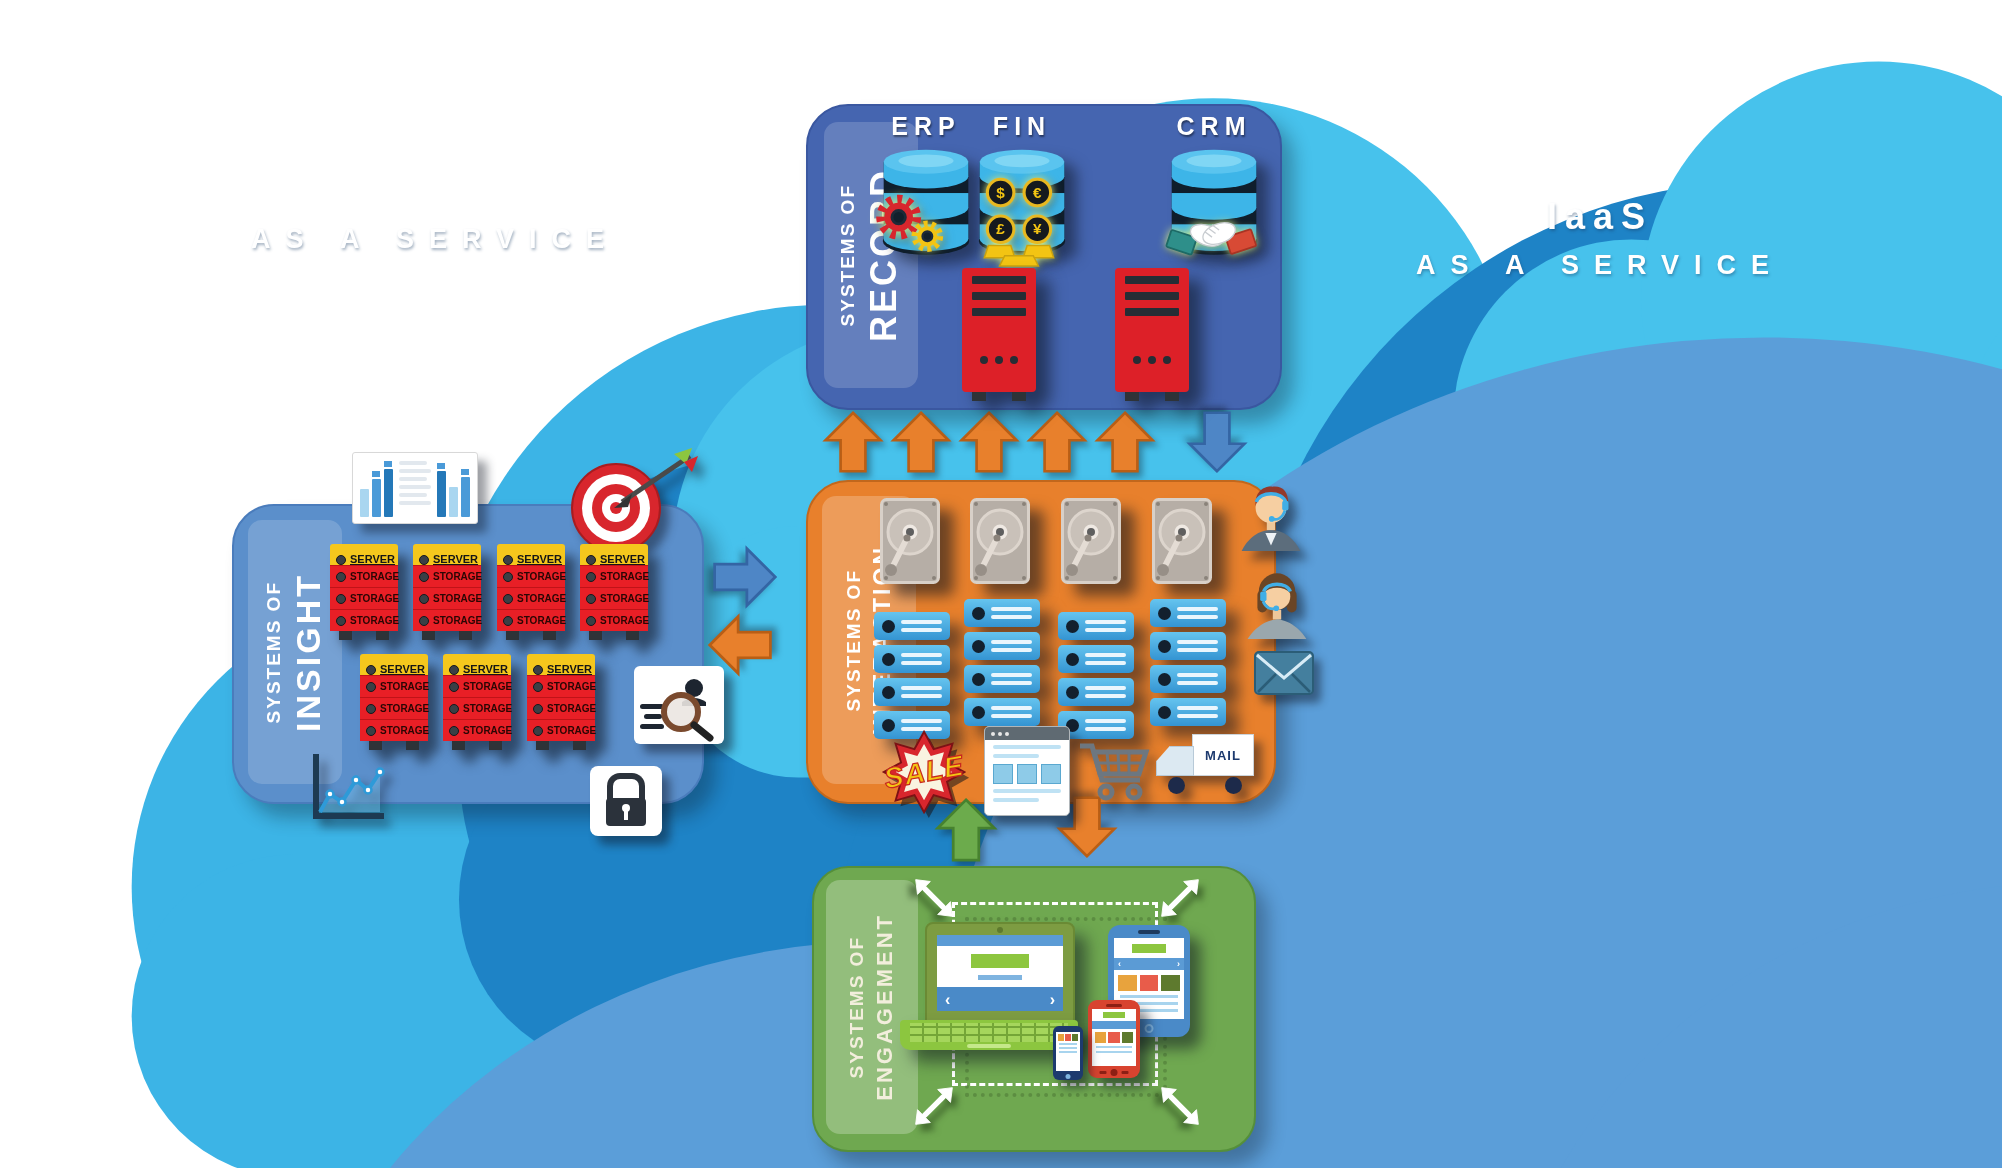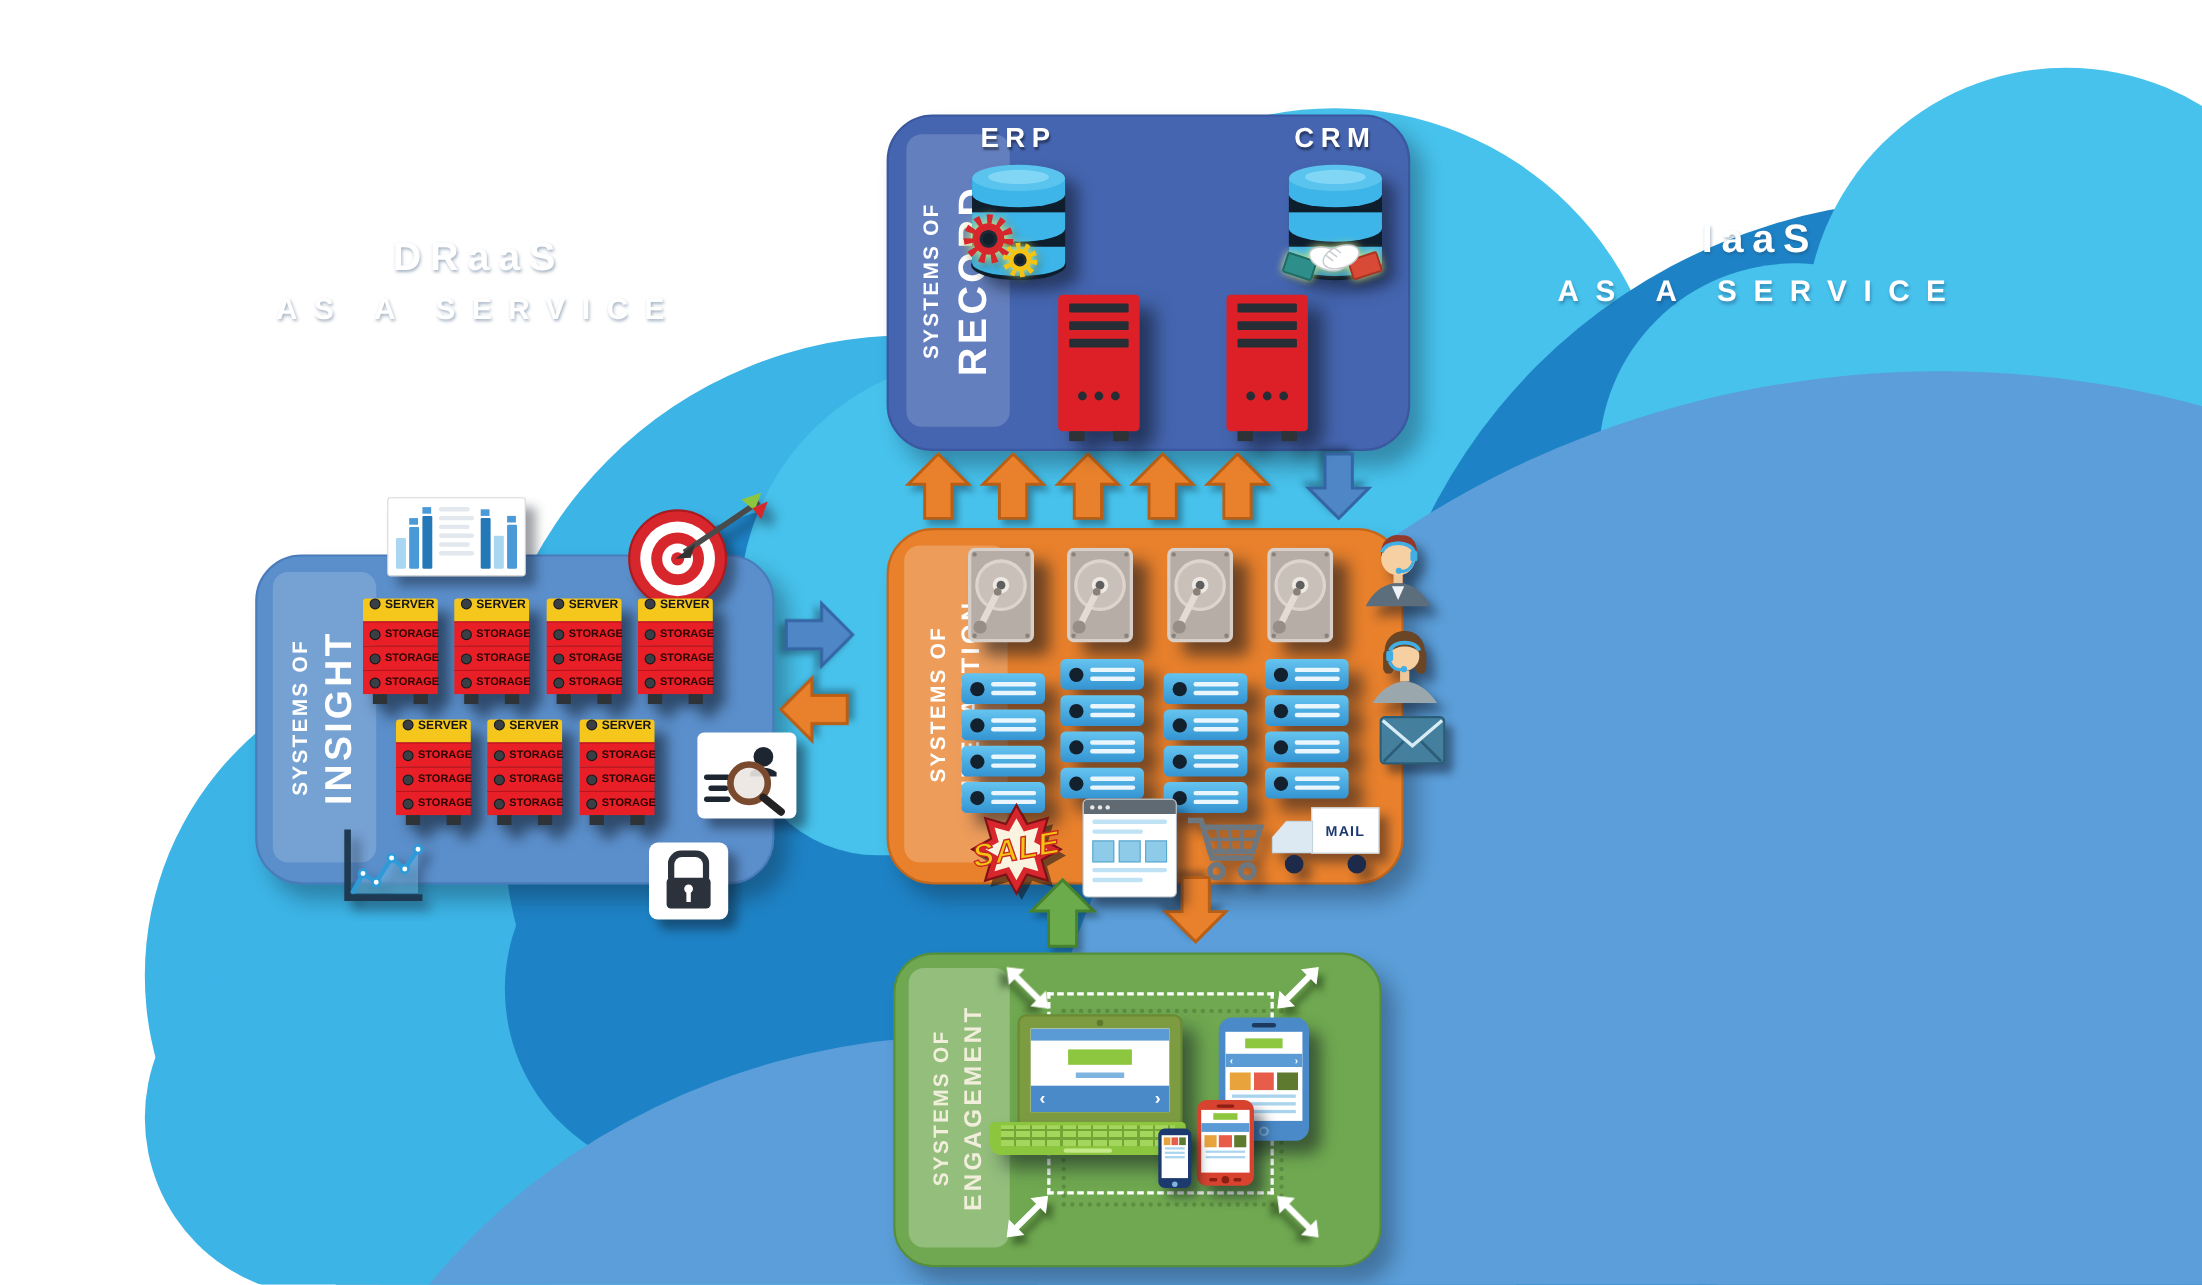--- a/index.html
+++ b/index.html
@@ -38,22 +38,22 @@
   .ov{position:absolute;z-index:4;filter:drop-shadow(0 0 4px rgba(225,255,150,.95)) drop-shadow(2px 3px 3px rgba(10,16,28,.4));}
   .tower{position:absolute;width:74px;height:124px;background:#dd2028;border-radius:4px;z-index:3;
     filter:drop-shadow(14px 12px 8px rgba(10,16,28,.55));}
   .tower .stripe{display:block;height:8px;background:#262d35;margin:8px 10px 0;border-radius:1px;}
   .tower .tdots{position:absolute;left:0;right:0;top:88px;display:flex;justify-content:center;gap:7px;}
   .tower .tdots i{width:8px;height:8px;background:#262d35;border-radius:50%;}
   .tower u{position:absolute;bottom:-9px;width:14px;height:9px;background:#2e3338;}
   .tower u.fl{left:10px;} .tower u.fr{right:10px;}
   
   .rack{position:absolute;width:68px;z-index:3;filter:drop-shadow(11px 12px 6px rgba(10,16,28,.55));}
-  .rack-head{height:21px;background:#f5c71d;border-radius:3px 3px 0 0;display:flex;align-items:flex-start;gap:4px;
-    padding-left:6px;font-weight:bold;font-size:11px;color:#151515;}
+  .rack-head{height:21px;background:#f5c71d;border-radius:3px 3px 0 0;display:flex;align-items:flex-end;gap:4px;
+    padding-left:6px;font-weight:bold;font-size:11px;color:#151515;text-decoration:underline;}
   .rack-row{height:21px;background:#e81f26;border-top:1px solid #c01318;display:flex;align-items:center;gap:4px;
     padding-left:6px;font-weight:bold;font-size:10px;color:#2a0604;}
   .rack-row:last-of-type{border-radius:0 0 3px 3px;}
   .dot{width:8px;height:8px;border-radius:50%;background:#3a3f45;border:1px solid #16181c;flex:none;}
   .rack-feet{display:flex;justify-content:space-between;padding:0 9px;}
   .rack-feet i{width:13px;height:9px;background:#2e3338;}
   .barcard{position:absolute;left:352px;top:452px;width:126px;height:72px;background:#fff;border:1px solid #d8d8d8;
     border-radius:3px;z-index:3;display:flex;align-items:flex-end;gap:6px;padding:8px 7px 6px;box-sizing:border-box;
     filter:drop-shadow(9px 9px 5px rgba(10,16,28,.4));}
   .bgroup{display:flex;align-items:flex-end;gap:3px;height:100%;}
@@ -217,21 +217,20 @@
     <use href="#cl" transform="translate(1408,40) scale(1.05)" fill="#1576b5"></use>
     <use href="#cl" transform="translate(1665,18) scale(0.85)" fill="#1e83c6"></use>
     <use href="#cl" transform="translate(1838,66) scale(0.55)" fill="#47c2ec"></use>
     <use href="#cl" transform="translate(1855,120) scale(1.25)" fill="#1576b5"></use>
     <use href="#cl" transform="translate(1925,185) scale(0.85)" fill="#3cb4e6"></use>
     <use href="#cl2" transform="translate(58,128) scale(2.13,1.93)" fill="#5b9ed9"></use>
     <use href="#cl2" transform="translate(1292,98) scale(2.02,1.86)" fill="#5b9ed9"></use>
   </svg>
 
   <div class="cloud-text" style="left:90px;top:212px;width:690px;">
-    <div class="ct-acronym">DRaaS</div>
     <div class="ct-sub">AS A SERVICE</div>
   </div>
 
   <div class="cloud-text" style="left:1330px;top:196px;width:540px;">
     <div class="ct-acronym">IaaS</div>
     <div class="ct-sub">AS A SERVICE</div>
   </div>
 
   <div class="box record" style="left:806px;top:104px;width:472px;height:302px;"></div>
   <div class="vlabel v-record" style="left:824px;top:122px;width:94px;height:266px;">
@@ -247,20 +246,39 @@
     <svg class="ov" style="left:-8px;top:74px;width:86px;height:70px;" viewBox="0 0 90 72">
       <circle cx="30" cy="32" r="19" fill="none" stroke="#d8262d" stroke-width="9" stroke-dasharray="5.2 5.73"></circle>
       <circle cx="30" cy="32" r="15" fill="#d8262d"></circle>
       <circle cx="30" cy="32" r="7" fill="#12202c" stroke="#1d2a38" stroke-width="3"></circle>
       <circle cx="60" cy="52" r="13" fill="none" stroke="#f3c413" stroke-width="7" stroke-dasharray="4 4.17"></circle>
       <circle cx="60" cy="52" r="10.5" fill="#f3c413"></circle>
       <circle cx="60" cy="52" r="5" fill="#12202c" stroke="#1d2a38" stroke-width="2.5"></circle>
     </svg>
   </div>
 
+  <div class="db-col" style="left:974px;">
+    <div class="db-label">FIN</div>
+    <svg class="db-cyl" viewBox="0 0 100 126">
+        <use href="#db-sym"></use>
+      </svg>
+    <svg class="ov" style="left:0;top:54px;width:92px;height:102px;" viewBox="0 0 90 100">
+      <polygon points="14,78 36,78 40,90 10,90" fill="#f3c413" stroke="#caa20e" stroke-width="1.5"></polygon>
+      <polygon points="52,78 74,78 78,90 48,90" fill="#f3c413" stroke="#caa20e" stroke-width="1.5"></polygon>
+      <polygon points="30,88 58,88 63,98 25,98" fill="#f3c413" stroke="#caa20e" stroke-width="1.5"></polygon>
+      <circle cx="26" cy="26" r="13" fill="#15191e" stroke="#e8b820" stroke-width="3"></circle>
+      <circle cx="62" cy="26" r="13" fill="#15191e" stroke="#e8b820" stroke-width="3"></circle>
+      <circle cx="26" cy="62" r="13" fill="#15191e" stroke="#e8b820" stroke-width="3"></circle>
+      <circle cx="62" cy="62" r="13" fill="#15191e" stroke="#e8b820" stroke-width="3"></circle>
+      <text x="26" y="31" text-anchor="middle" font-size="15" font-weight="bold" fill="#f3c413">$</text>
+      <text x="62" y="31" text-anchor="middle" font-size="15" font-weight="bold" fill="#f3c413">€</text>
+      <text x="26" y="67" text-anchor="middle" font-size="15" font-weight="bold" fill="#f3c413">£</text>
+      <text x="62" y="67" text-anchor="middle" font-size="15" font-weight="bold" fill="#f3c413">¥</text>
+    </svg>
+  </div>
 
 
   <div class="db-col" style="left:1166px;">
     <div class="db-label">CRM</div>
     <svg class="db-cyl" viewBox="0 0 100 126">
         <use href="#db-sym"></use>
       </svg>
     <svg class="ov" style="left:-4px;top:86px;width:100px;height:64px;" viewBox="0 0 100 72">
       <g transform="rotate(18 16 52)">
           <rect x="0" y="40" width="30" height="20" rx="2" fill="#2e8f8a" stroke="#1d6a66" stroke-width="2"></rect>

